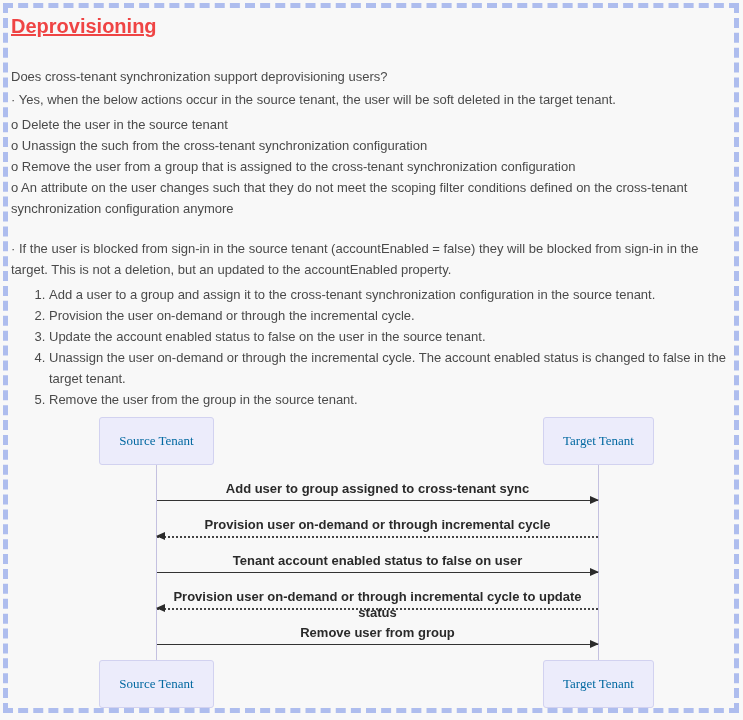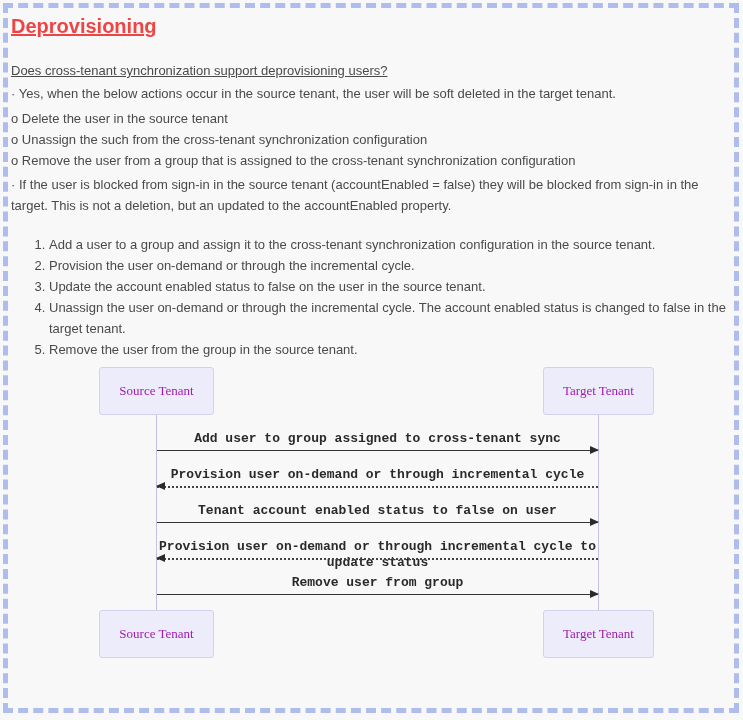--- a/index.html
+++ b/index.html
@@ -16,56 +16,56 @@
     border:5px dashed #aebdee;
     pointer-events:none;
   }
   .content { position:absolute; left:11px; top:8px; width:722px; }
 
   h1.title {
     font-size:20px; line-height:28px; padding-top:4px;
     font-weight:bold; color:#ef4444;text-decoration:underline;
   }
   .para { font-size:13px; line-height:21px; color:#4a4a4a; }
-  .intro    { margin-top:20px;text-decoration:underline; }
+  .intro    { margin-top:26px; }
   .yes      { margin-top:2px; }
   .actions  { margin-top:4px; }
-  .blocked  { margin-top:3px; }
+  .blocked  { margin-top:19px; }
   .scenario { margin-top:2px; }
   ol.steps  {
-    margin-top:18px; padding-left:38px;
+    margin-top:4px; padding-left:38px;
     font-size:13px; line-height:21px; color:#4a4a4a;
   }
 
   
   .diagram { position:relative; height:295px; margin-top:7px; }
   .actor-box {
     position:absolute; height:48px;
     background:#ececfb; border:1px solid #d2d2f0; border-radius:3px;
     display:flex; align-items:center; justify-content:center;
     font-family:"Liberation Serif","DejaVu Serif",serif;
-    font-size:13px; color:#a21caf;
+    font-size:13px; color:#0369a1;
   }
   .src-top { left:88px;  top:0;     width:115px; }
   .tgt-top { left:532px; top:0;     width:111px; }
   .src-bot { left:88px;  top:243px; width:115px; }
   .tgt-bot { left:532px; top:243px; width:111px; }
 
   .lifeline {
     position:absolute; top:48px; height:195px; width:0;
     border-left:1px solid #c4c1e0;
   }
   .ll-src { left:145px; }
   .ll-tgt { left:587px; }
 
   .msg-label {
     position:absolute; left:146px; width:441px;
     text-align:center; font-size:13px; font-weight:700;
     color:#2a2a2a; line-height:16px;
-    font-family:Liberation Mono, monospace;
+    font-family:Liberation Sans, sans-serif;
   }
   .msg-line { position:absolute; left:146px; width:441px; height:0; }
   .msg-line.solid  { border-top:1px solid #333; }
   .msg-line.dotted { border-top:2px dotted #444; }
   .msg-line.right::after {
     content:""; position:absolute; right:-1px; top:-5px;
     border-top:4.5px solid transparent; border-bottom:4.5px solid transparent;
     border-left:9px solid #2b2b2b;
   }
   .msg-line.left::after {
@@ -89,20 +89,21 @@
   <h1 class="title">Deprovisioning</h1>
 
   <p class="para intro">Does cross-tenant synchronization support deprovisioning users?</p>
 
   <p class="para yes">· Yes, when the below actions occur in the source tenant, the user will be soft deleted in the target tenant.</p>
 
   <div class="actions">
     <p class="para">o Delete the user in the source tenant</p>
     <p class="para">o Unassign the such from the cross-tenant synchronization configuration</p>
     <p class="para">o Remove the user from a group that is assigned to the cross-tenant synchronization configuration</p>
+    <p class="para">o An attribute on the user changes such that they do not meet the scoping filter conditions defined on the cross-tenant synchronization configuration anymore</p>
   </div>
 
   <p class="para blocked">· If the user is blocked from sign-in in the source tenant (accountEnabled = false) they will be blocked from sign-in in the target. This is not a deletion, but an updated to the accountEnabled property.</p>
 
 
   <ol class="steps">
     <li>Add a user to a group and assign it to the cross-tenant synchronization configuration in the source tenant.</li>
     <li>Provision the user on-demand or through the incremental cycle.</li>
     <li>Update the account enabled status to false on the user in the source tenant.</li>
     <li>Unassign the user on-demand or through the incremental cycle. The account enabled status is changed to false in the target tenant.</li>

